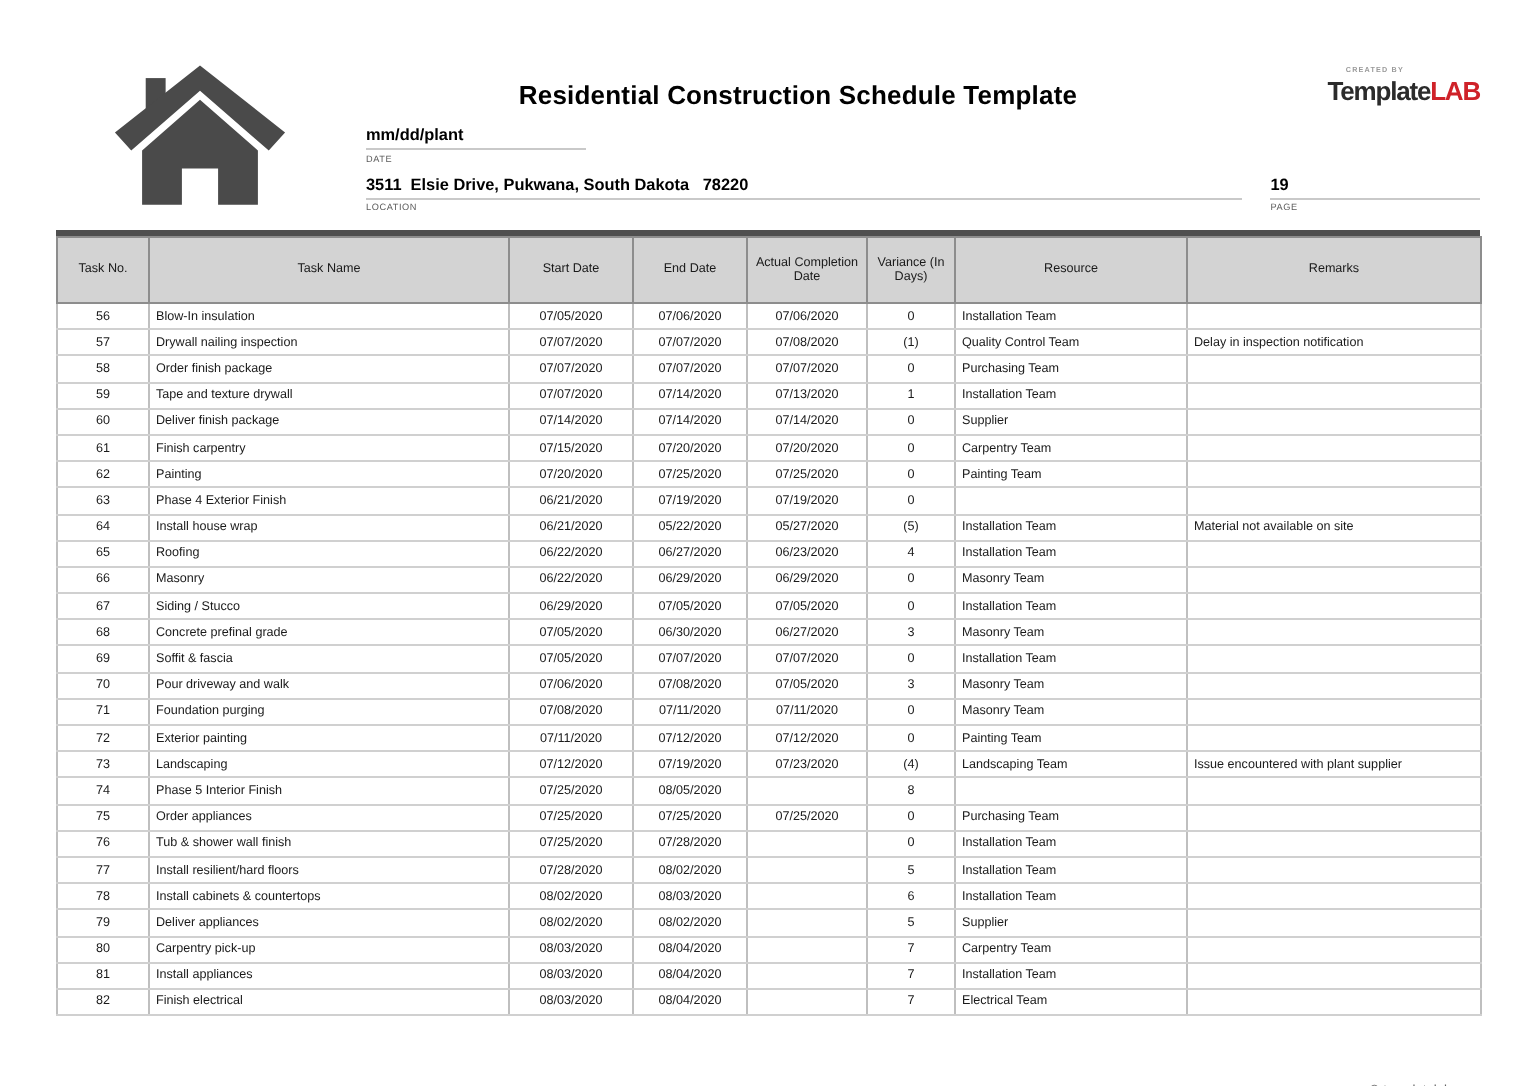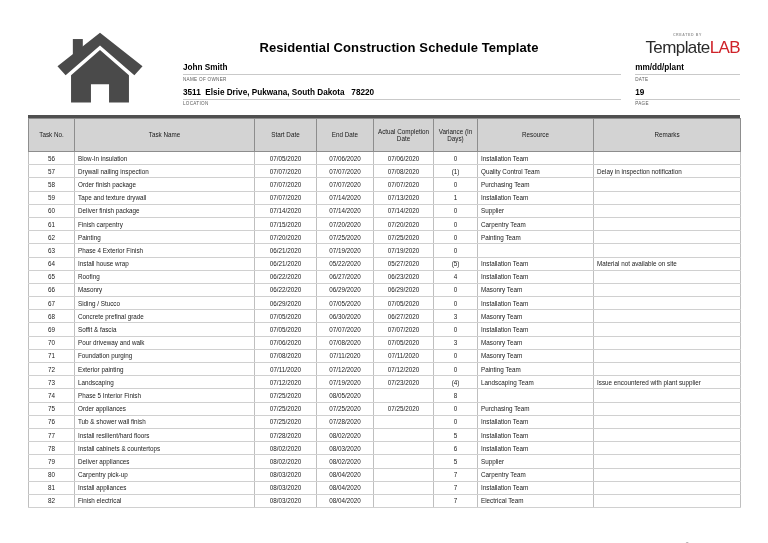--- a/index.html
+++ b/index.html
@@ -32,22 +32,22 @@
   }
   .brand-created {
     font-size: 3.6px;
     letter-spacing: 0.6px;
     color: #9a9a9a;
     font-weight: bold;
     margin-bottom: 1px;
     margin-right: 38px;
   }
   .brand-name {
-    font-size: 17px;
-    font-weight: normal;
+    font-size: 13px;
+    font-weight: bold;
     letter-spacing: -0.6px;
     white-space: nowrap;
   }
   .brand-template { color: #2b2b2b; }
   .brand-lab { color: #cf2229; }
 
   
   .topblock {
     position: relative;
     height: 84px;
@@ -184,24 +184,20 @@
           <path d="M50 3 L97 40 L88 50 L50 17 L12 50 L3 40 Z"></path>
           <path d="M50 22 L82 50 L82 80 L60 80 L60 60 L40 60 L40 80 L18 80 L18 50 Z"></path>
         </g>
       </svg>
     </div>
 
     <div class="doc-title">Residential Construction Schedule Template</div>
 
     <div class="fields">
       <div class="field-row">
-        <div class="field main">
-          <div class="field-value">John Smith</div>
-          <div class="field-label">NAME OF OWNER</div>
-        </div>
         <div class="field side">
           <div class="field-value">mm/dd/plant</div>
           <div class="field-label">DATE</div>
         </div>
       </div>
       <div class="field-row">
         <div class="field main">
           <div class="field-value">3511  Elsie Drive, Pukwana, South Dakota   78220</div>
           <div class="field-label">LOCATION</div>
         </div>

